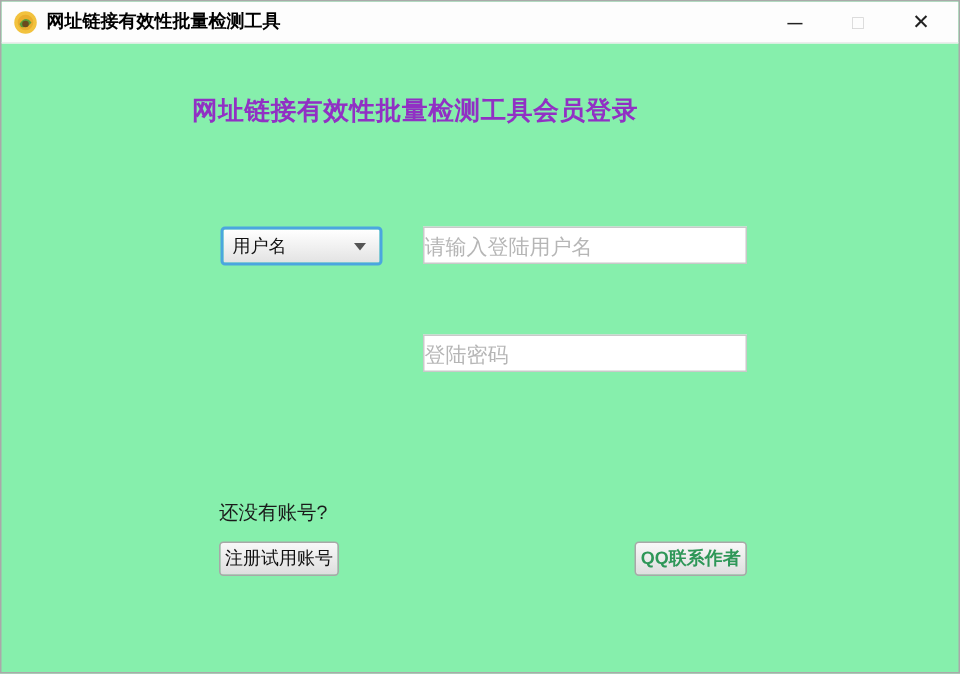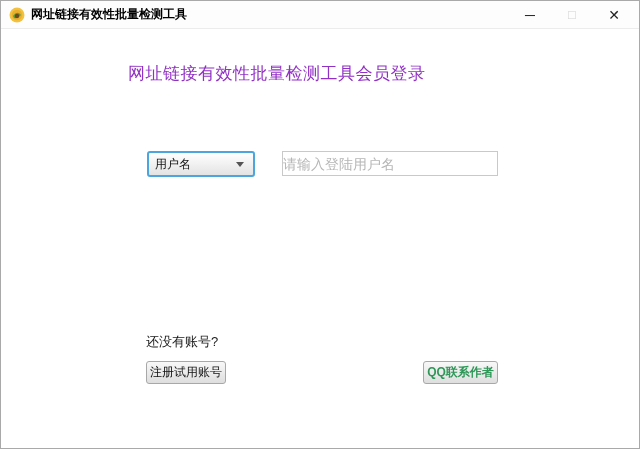--- a/index.html
+++ b/index.html
@@ -10,21 +10,21 @@
   * { box-sizing: border-box; margin: 0; padding: 0; }
   html, body {
     width: 640px; height: 449px;
     font-family: "Liberation Sans", "DejaVu Sans", sans-serif;
     background: #e9e9e9;
   }
   .window {
     position: absolute; left: 0; top: 0;
     width: 640px; height: 449px;
     border: 1px solid #a9a9a9;
-    background: #ffffff;
+    background: #86efac;
     overflow: hidden;
   }
   
   .titlebar {
     height: 28px;
     background: #fdfdfd;
     border-bottom: 1px solid #ececec;
     display: flex;
     align-items: center;
   }
@@ -54,21 +54,21 @@
     user-select: none;
   }
   .win-btn.minimize { font-size: 14px; color: #222; }
   .win-btn.maximize { color: #d2d2d2; font-size: 13px; }
   .win-btn.close { font-size: 14px; color: #222; }
   
   .content { position: relative; width: 100%; height: 420px; }
   .heading {
     position: absolute; left: 127px; top: 33px;
     font-size: 17px;
-    font-weight: normal;
+    font-weight: bold;
     color: var(--heading-purple);
     letter-spacing: 0.5px;
     white-space: nowrap;
   }
   .dropdown {
     position: absolute;
     width: 108px; height: 26px;
     border: 1px solid #9c9c9c;
     border-radius: 3px;
     background: linear-gradient(#ffffff, #e3e3e3);
@@ -159,20 +159,21 @@
   <div class="content">
 
     <div class="heading">网址链接有效性批量检测工具会员登录</div>
 
     <div class="dropdown focused dd row1">
       <span>用户名</span>
       <span class="arrow"></span>
     </div>
     <input class="text-input ti row1" type="text" placeholder="请输入登陆用户名" style="">
 
+    <input class="text-input ti row2" type="text" placeholder="登陆密码" style="">
 
 
     <div class="no-account">还没有账号?</div>
 
     <button class="btn qq-btn">QQ联系作者</button>
 
     <button class="btn register-btn">注册试用账号</button>
 
   </div>
 </div>

